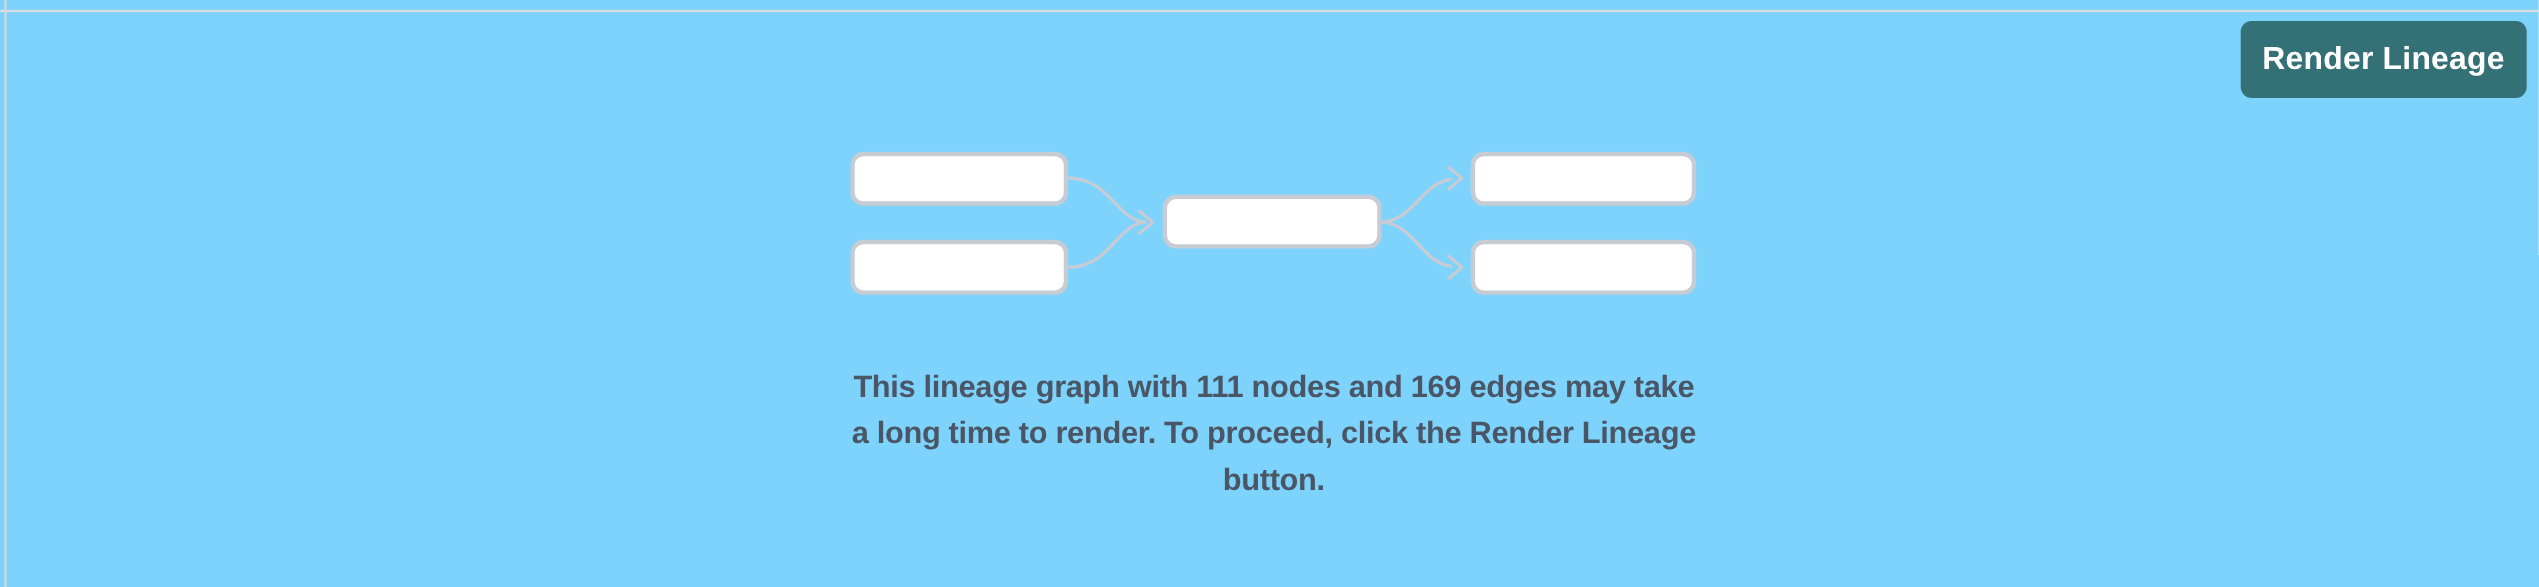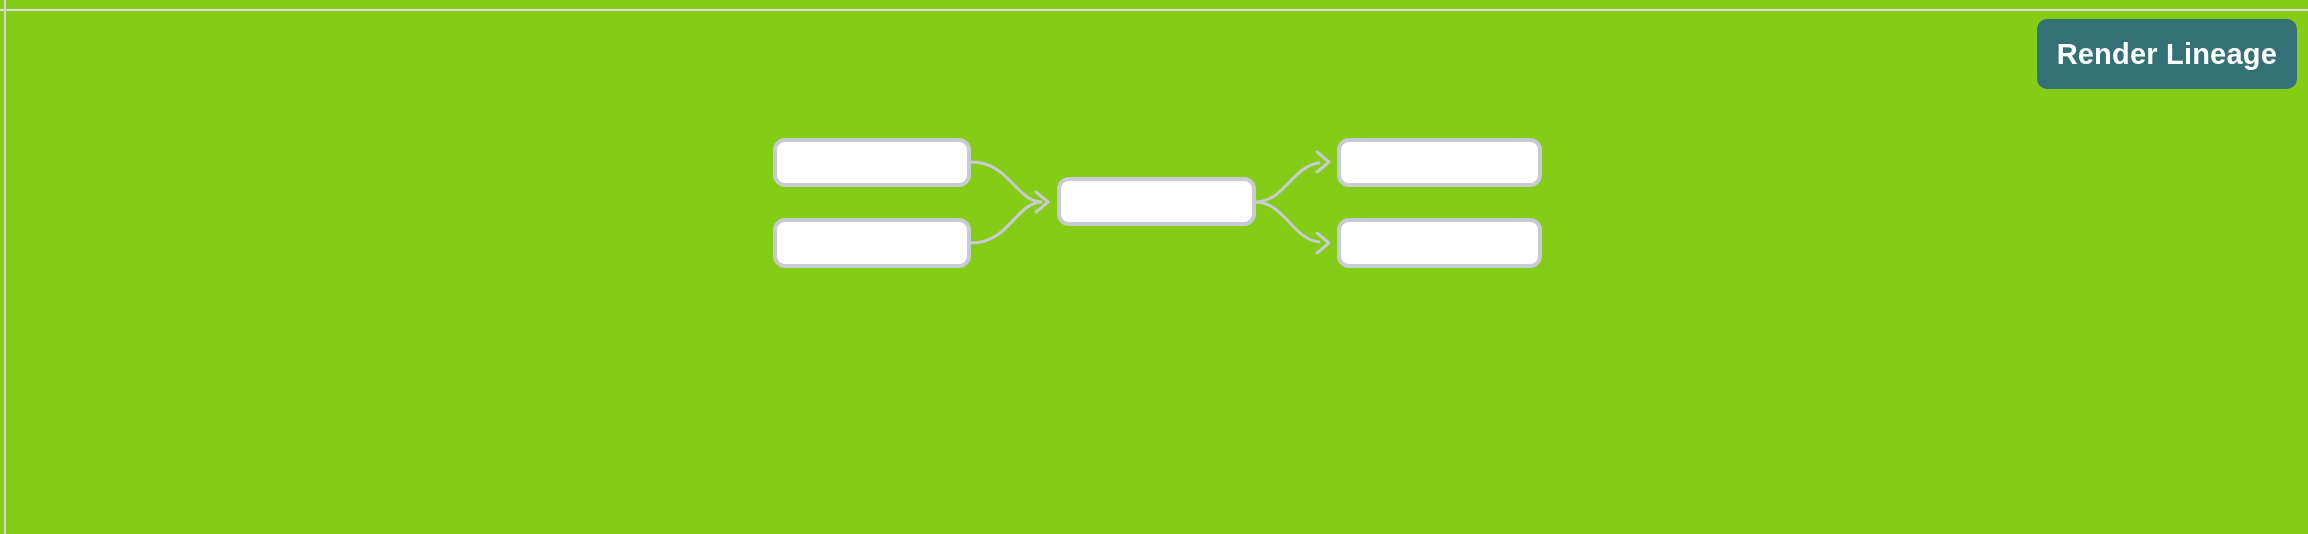--- a/index.html
+++ b/index.html
@@ -7,21 +7,21 @@
     width: 2308px;
     height: 534px;
     background: #ffffff;
     font-family: "Liberation Sans", sans-serif;
     overflow: hidden;
   }
   .panel {
     position: relative;
     width: 2308px;
     height: 534px;
-    background: #84cc16;
+    background: #7dd3fc;
   }
   .top-border {
     position: absolute;
     top: 9px; left: 0; right: 0;
     height: 2px;
     background: #dcdde1;
   }
   .left-border {
     position: absolute;
     top: 0; bottom: 0; left: 4px;
@@ -102,16 +102,21 @@
 
       <g fill="#ffffff" stroke="#c7cbd3" stroke-width="4">
         <rect x="2" y="2" width="194" height="45" rx="10"></rect>
         <rect x="2" y="82" width="194" height="46" rx="10"></rect>
         <rect x="286" y="41" width="195" height="45" rx="10"></rect>
         <rect x="566" y="2" width="201" height="45" rx="10"></rect>
         <rect x="566" y="82" width="201" height="46" rx="10"></rect>
       </g>
     </svg>
 
+    <div class="message">
+      <div class="line">This lineage graph with 111 nodes and 169 edges may take</div>
+      <div class="line">a long time to render. To proceed, click the Render Lineage</div>
+      <div class="line">button.</div>
+    </div>
 
   </div>
 
 </div>
 
 </body></html>

